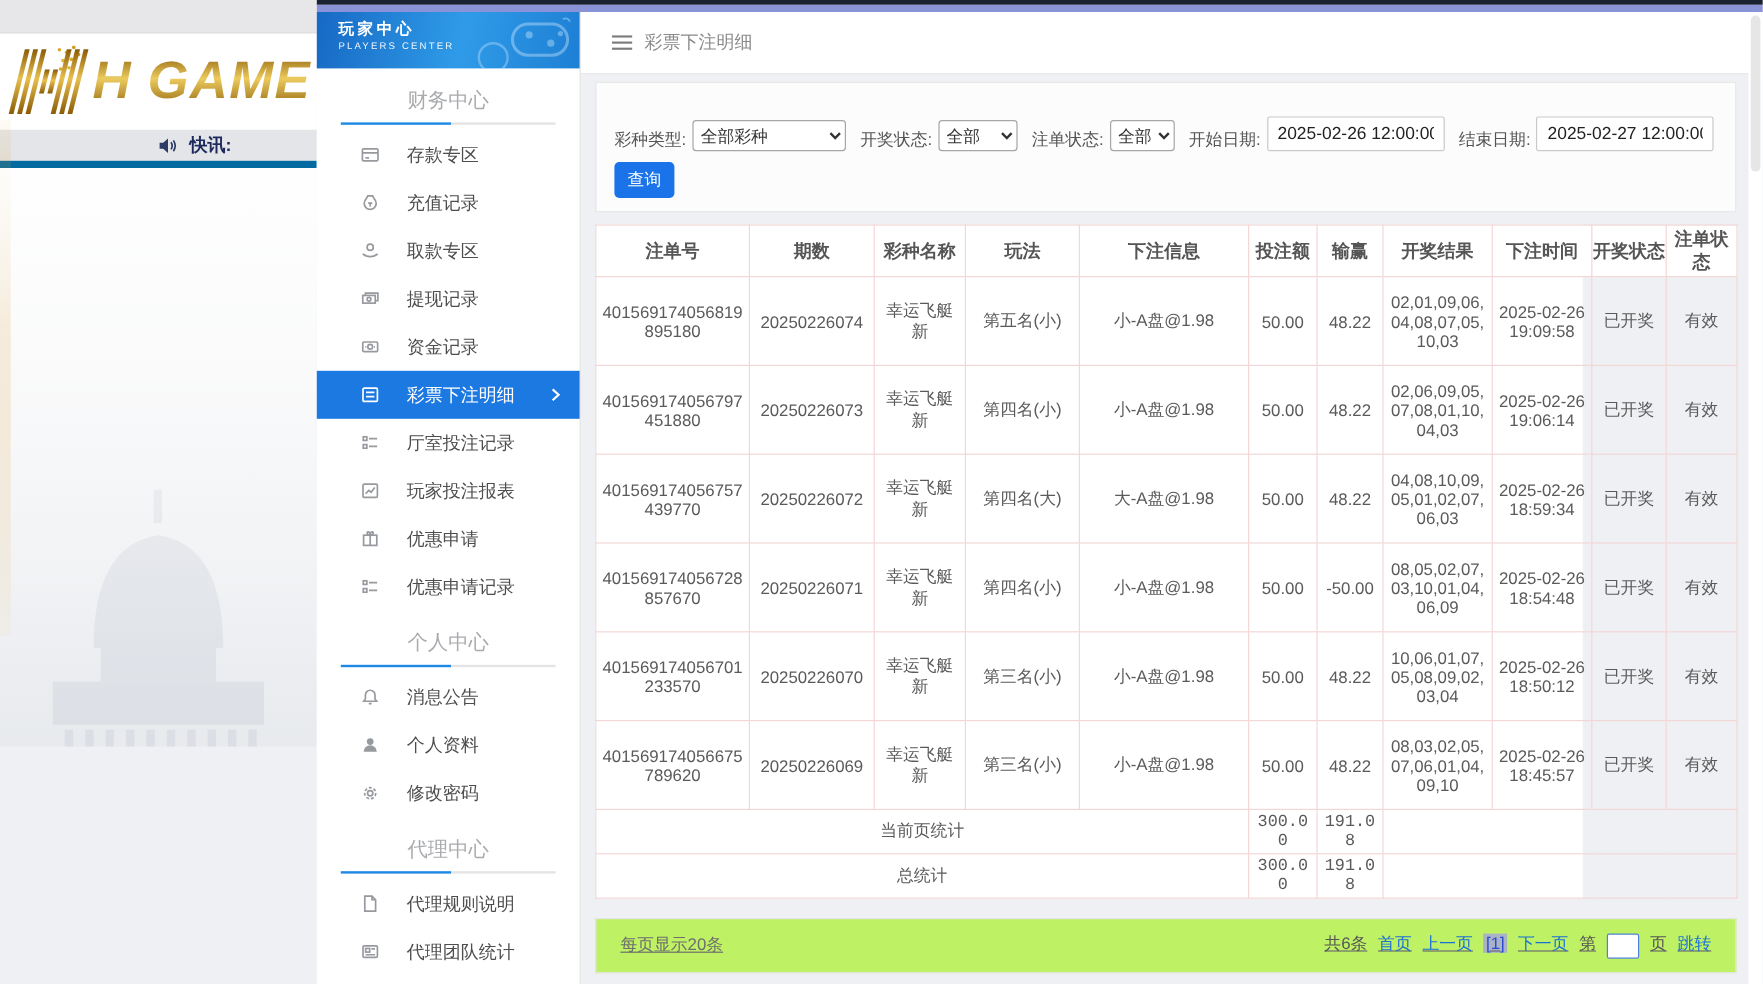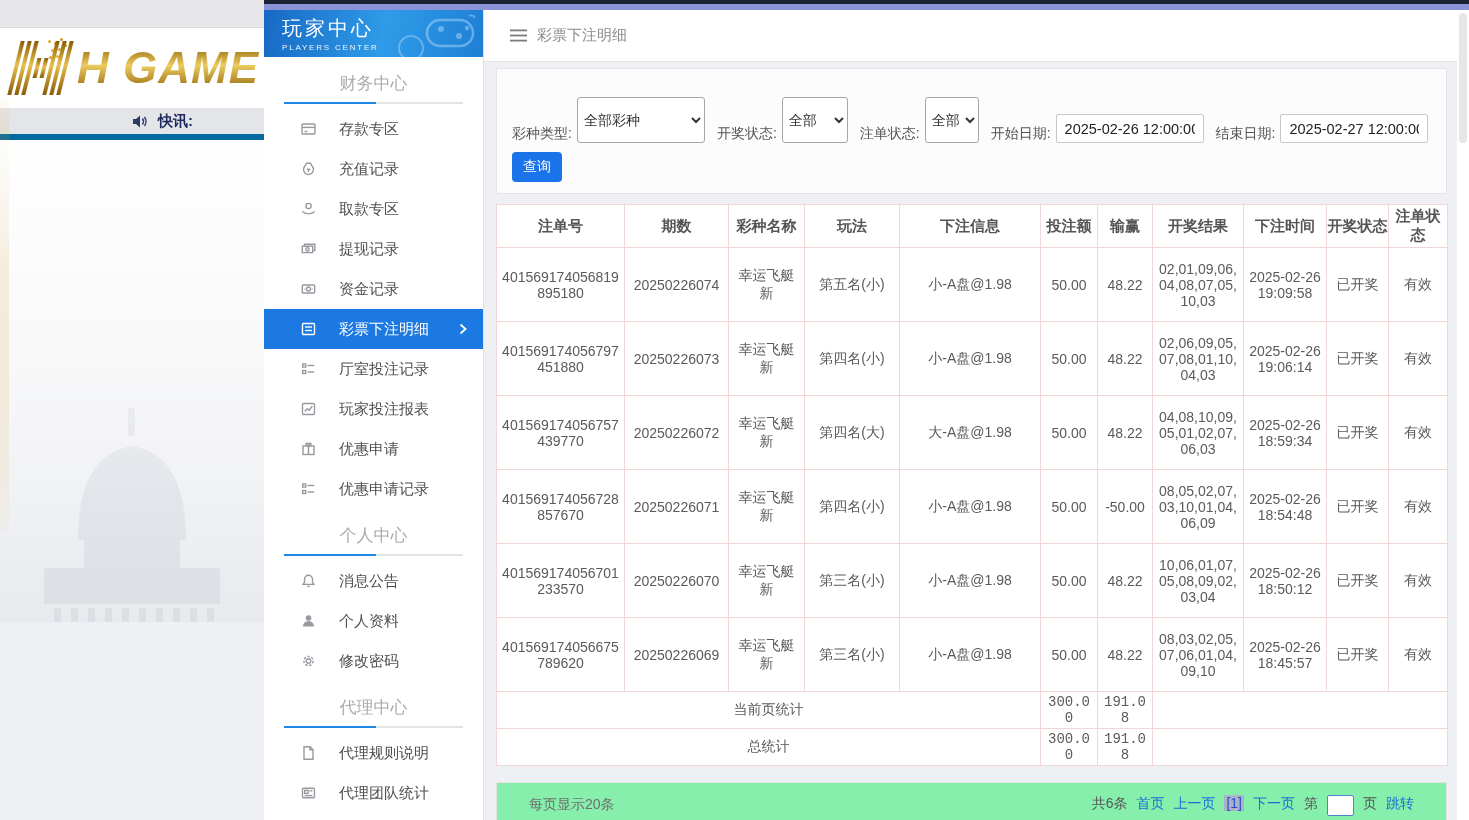--- a/index.html
+++ b/index.html
@@ -32,21 +32,21 @@
 
   
   #topbars { position:absolute; left:264px; right:0; top:0; height:10px; z-index:6; }
   #topbars .navy { height:4px; background:#1a2130; }
   #topbars .peri { height:6px; background:#8a93d8; }
 
   
   #sidebar { position:absolute; left:264px; top:0; width:220px; height:820px; background:#fff; border-right:1px solid #e2e2e2; z-index:2; }
   .sb-header { margin-top:10px; height:47px; position:relative; overflow:hidden; color:#fff; padding:5px 0 0 18px;
     background:linear-gradient(100deg,#1769c4 0%,#2f9be8 55%,#1e7fd4 100%); }
-  .sb-title { font-size:20px; font-weight:normal; letter-spacing:3px; }
+  .sb-title { font-size:13px; font-weight:bold; letter-spacing:3px; }
   .sb-sub { font-size:8px; letter-spacing:1.8px; opacity:.92; margin-top:1px; }
   .sb-deco { position:absolute; right:6px; top:4px; opacity:.4; }
   .sb-section { padding:15px 20px 0; color:#a9abae; font-size:17px;text-align:center; }
   .sb-underline { height:2px; margin:7px 20px 5px; background:linear-gradient(90deg,#1e88e5 0,#1e88e5 92px,#e4e4e4 92px); }
   .sb-item { height:40px; display:flex; align-items:center; padding-left:36px; gap:22px; font-size:15px; color:#4e4e4e; cursor:pointer; }
   .sb-item svg { flex:0 0 auto; }
   .sb-item .lbl { white-space:nowrap; }
   .sb-item.active { background:#1d79e2; color:#fff; }
   .sb-item.active .chev { margin-left:auto; margin-right:16px; }
   .icn { stroke:#96999e; fill:none; stroke-width:1.4; }
@@ -56,38 +56,38 @@
   
   #main { position:absolute; left:484px; top:10px; right:0; bottom:0; }
   .crumbbar { height:52px; background:#fff; border-bottom:1px solid #e3e3e3; display:flex; align-items:center; padding-left:26px; gap:10px;
     color:#8b8b8b; font-size:15px; }
   .content { padding:6px 0 0 12px; }
 
   .filter-card { width:951px; background:#fcfcfd; border:1px solid #e4e4e4; padding:11px 15px; }
   .filter-row { display:flex; align-items:flex-end; font-size:14px; color:#555; white-space:nowrap;margin-top:17px; }
   .filter-row .flabel { margin-right:5px; }
   .filter-row .gap { width:12px; flex:0 0 auto; }
-  .filter-row select { height:46px; border:1px solid #a6a6a6; border-radius:3px; background:#fff; font-size:14px; color:#333; padding:0 2px;
+  .filter-row select { height:26px; border:1px solid #a6a6a6; border-radius:3px; background:#fff; font-size:14px; color:#333; padding:0 2px;
     font-family:"Liberation Sans","DejaVu Sans",sans-serif; }
   .sel-lottery { width:128px; } .sel-draw { width:66px; } .sel-order { width:54px; }
   .filter-row input.date { width:148px; height:29px; border:1px solid #c9c9c9; border-radius:2px; font-size:14.5px; color:#222; padding:0 8px;
     font-family:"Liberation Sans","DejaVu Sans",sans-serif; }
   .btn-search { margin-top:9px; width:50px; height:30px; background:#1a73e8; color:#fff; border:none; border-radius:4px; font-size:14px; cursor:pointer;
     font-family:"Liberation Sans","DejaVu Sans",sans-serif; }
 
-  .table-wrap { margin-top:10px; width:951px; background:#fff; }
+  .table-wrap { margin-top:10px; width:823px; background:#fff; }
   table.bets { border-collapse:collapse; table-layout:fixed; width:951px; }
   table.bets th, table.bets td { border:1px solid #f3d7d7; text-align:center; vertical-align:middle;
     color:#5a5a5a; font-size:14px; word-break:break-all; padding:2px 3px; }
   table.bets th { height:42px; font-weight:bold; color:#555; font-size:15px; background:#fff; padding:2px 0; }
   tr.data-row td { height:74px; }
   tr.summary-row td { height:36px;font-family:Liberation Mono, monospace; }
 
-  .pagination-card { margin-top:16px; width:951px; background:#86efac; border:1px solid #e4e4e4; height:46px;
-    display:flex; align-items:center; justify-content:space-between; padding:0 32px; font-size:14px; color:#6e6e6e; }
+  .pagination-card { margin-top:16px; width:951px; background:#bef264; border:1px solid #e4e4e4; height:46px;
+    display:flex; align-items:center; justify-content:space-between; padding:0 20px; font-size:14px; color:#6e6e6e;text-decoration:underline; }
   .pg-right { display:flex; align-items:flex-start; gap:9px; color:#555; }
   .pg-link { color:#1a6fd8; cursor:pointer; }
   .pg-current { background:#a9b2c6; color:#2b4bd0; padding:0 2px; }
   .pg-input { width:27px; height:21px; border:1px solid #4f82d6; border-radius:2px; }
 
   
   #scrollbar { position:absolute; right:0; top:10px; width:12px; height:810px; background:#fff; z-index:7; }
   #scrollbar .thumb { margin:3px auto 0; width:8px; height:130px; background:#e6e6e6; border-radius:4px; }
 </style>
 </head>

